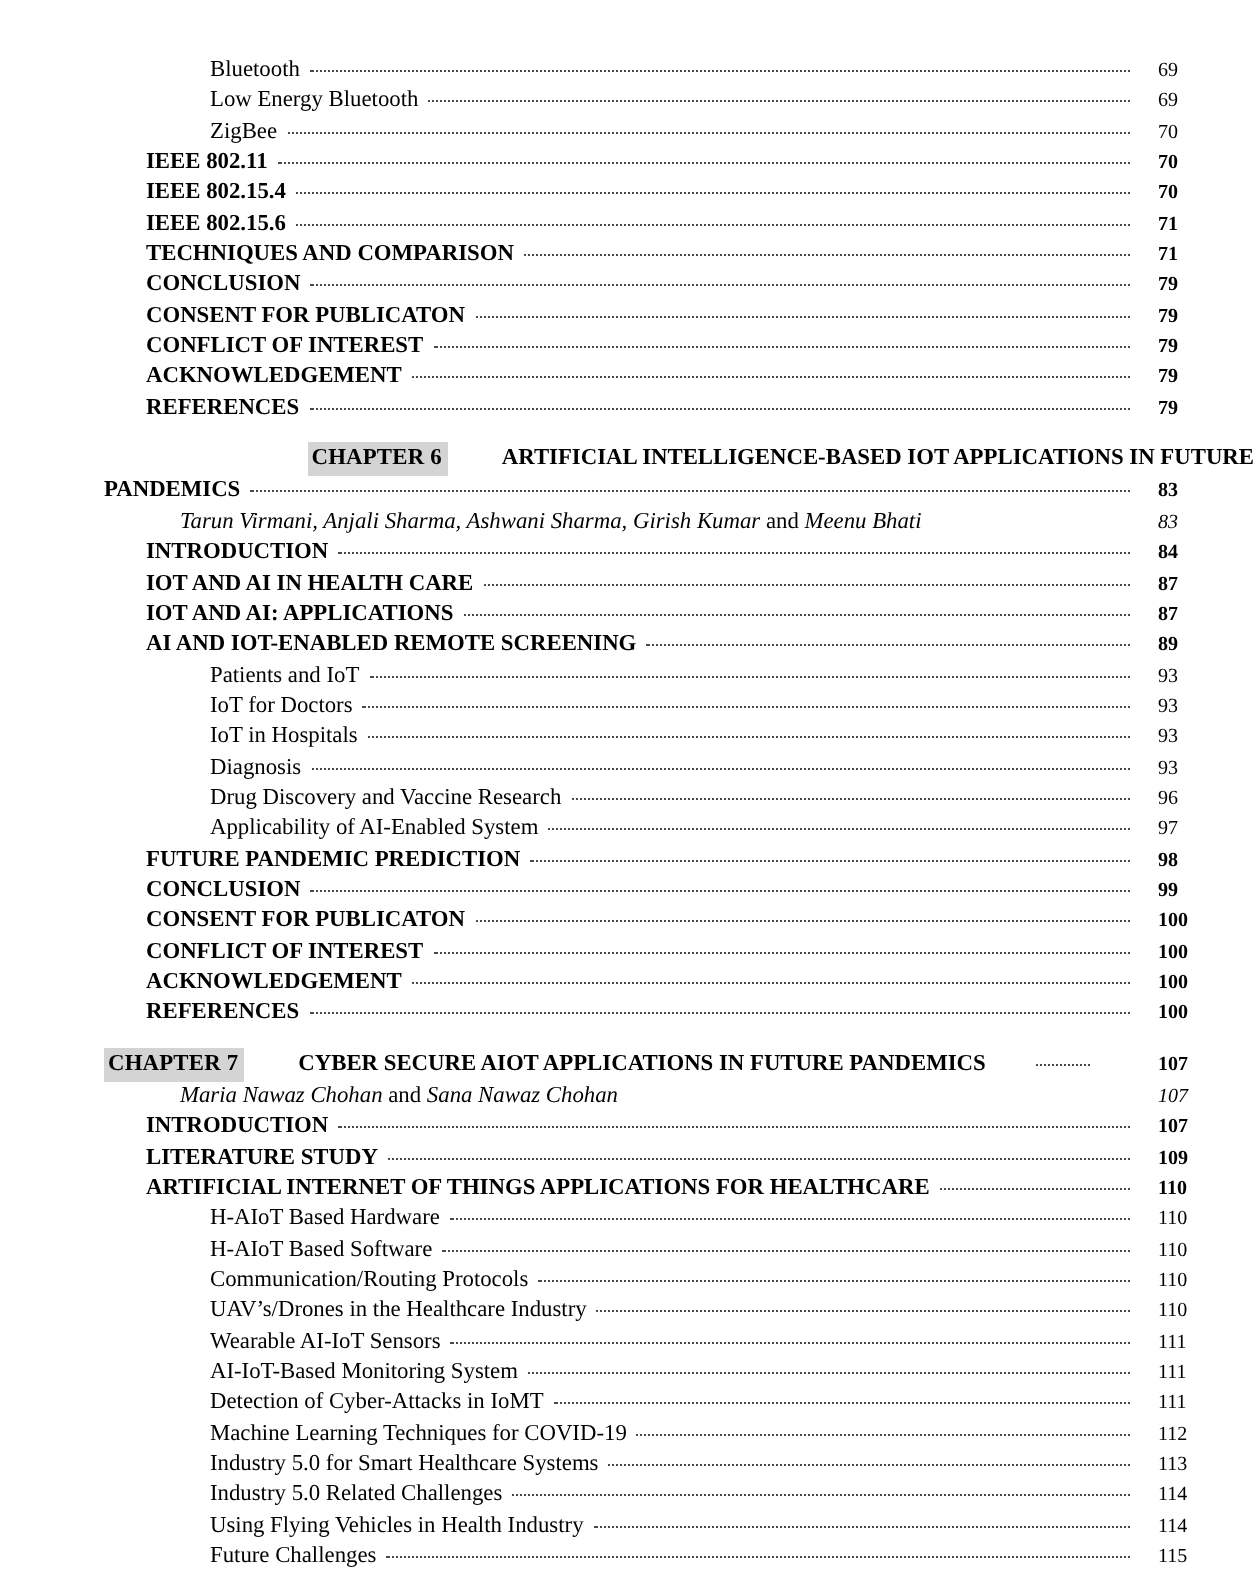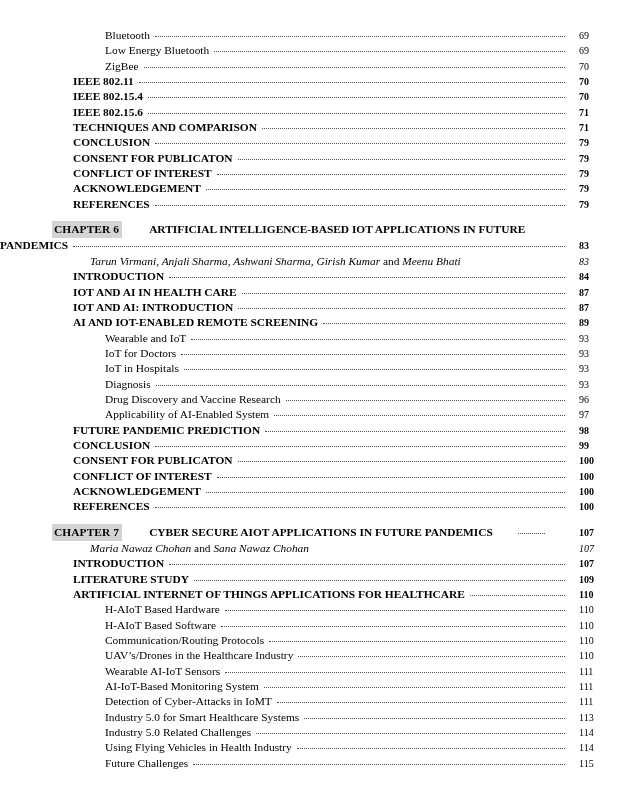--- a/index.html
+++ b/index.html
@@ -19,20 +19,21 @@
     left: 0;
     top: 28px;
     width: 627px;
   }
   .row {
     display: flex;
     align-items: baseline;
     font-size: 11.4px;
     line-height: 15.35px;
     white-space: nowrap;
+    justify-content: flex-end;
   }
   .label {
     flex: 0 0 auto;
     padding-right: 5px;
   }
   .leader {
     flex: 1 1 auto;
     position: relative;
     height: 1px;
     overflow: hidden;
@@ -66,20 +67,21 @@
     font-weight: normal;
     gap: 31px;
   }
   .authors .plain { font-style: normal; }
   .chapline {
     padding-left: 52px;
     font-weight: bold;
     gap: 20px;
   }
   .chapline2 {
+    padding-left: 52px;
     font-weight: bold;
   }
   .chaptag {
     background: #d4d4d4;
     padding: 1px 3px 1px 2px;
     font-weight: bold;
     letter-spacing: 0.1px;
   }
   .chaptitle {
     font-weight: bold;
@@ -178,31 +180,31 @@
         <span class="label">INTRODUCTION</span>
         <span class="leader"></span>
         <span class="page">84</span>
       </div>
       <div class="row lvl1">
         <span class="label">IOT AND AI IN HEALTH CARE</span>
         <span class="leader"></span>
         <span class="page">87</span>
       </div>
       <div class="row lvl1">
-        <span class="label">IOT AND AI: INTRODUCTION</span>
+        <span class="label">IOT AND AI: APPLICATIONS</span>
         <span class="leader"></span>
         <span class="page">87</span>
       </div>
       <div class="row lvl1">
         <span class="label">AI AND IOT-ENABLED REMOTE SCREENING</span>
         <span class="leader"></span>
         <span class="page">89</span>
       </div>
       <div class="row lvl2">
-        <span class="label">Wearable and IoT</span>
+        <span class="label">Patients and IoT</span>
         <span class="leader"></span>
         <span class="page">93</span>
       </div>
       <div class="row lvl2">
         <span class="label">IoT for Doctors</span>
         <span class="leader"></span>
         <span class="page">93</span>
       </div>
       <div class="row lvl2">
         <span class="label">IoT in Hospitals</span>
@@ -319,20 +321,25 @@
         <span class="label">AI-IoT-Based Monitoring System</span>
         <span class="leader"></span>
         <span class="page">111</span>
       </div>
       <div class="row lvl2">
         <span class="label">Detection of Cyber-Attacks in IoMT</span>
         <span class="leader"></span>
         <span class="page">111</span>
       </div>
       <div class="row lvl2">
+        <span class="label">Machine Learning Techniques for COVID-19</span>
+        <span class="leader"></span>
+        <span class="page">112</span>
+      </div>
+      <div class="row lvl2">
         <span class="label">Industry 5.0 for Smart Healthcare Systems</span>
         <span class="leader"></span>
         <span class="page">113</span>
       </div>
       <div class="row lvl2">
         <span class="label">Industry 5.0 Related Challenges</span>
         <span class="leader"></span>
         <span class="page">114</span>
       </div>
       <div class="row lvl2">

